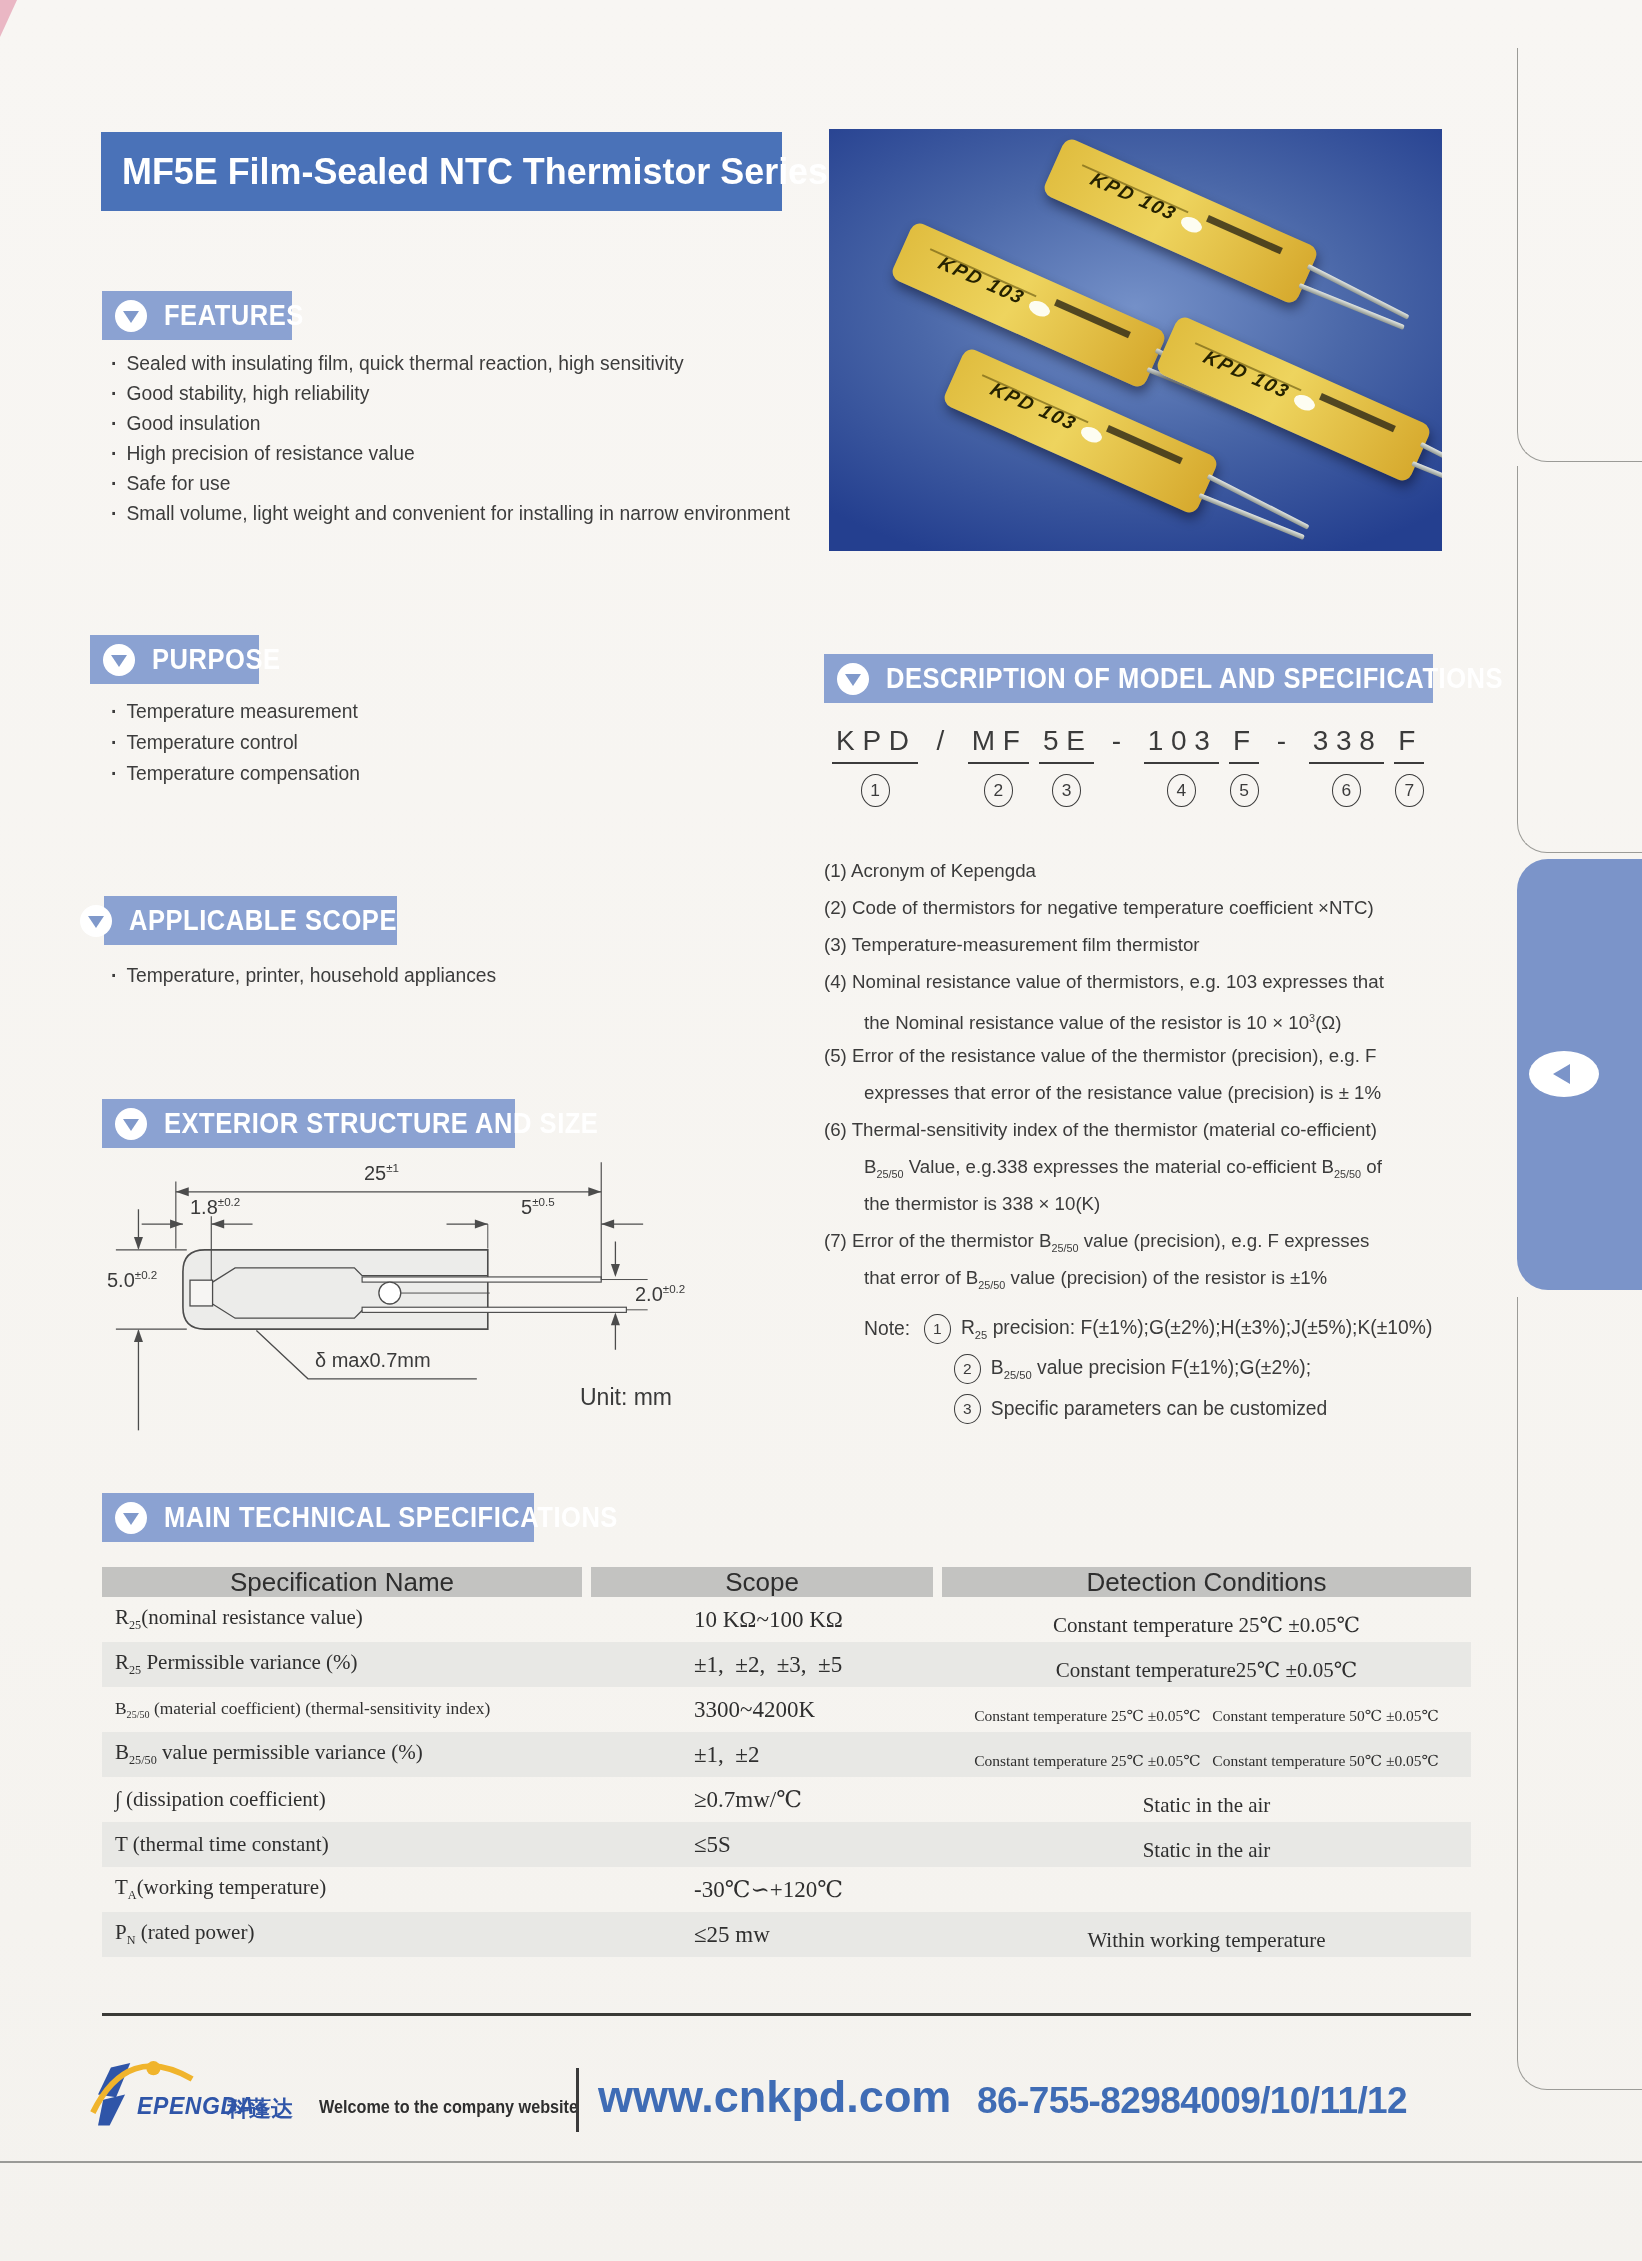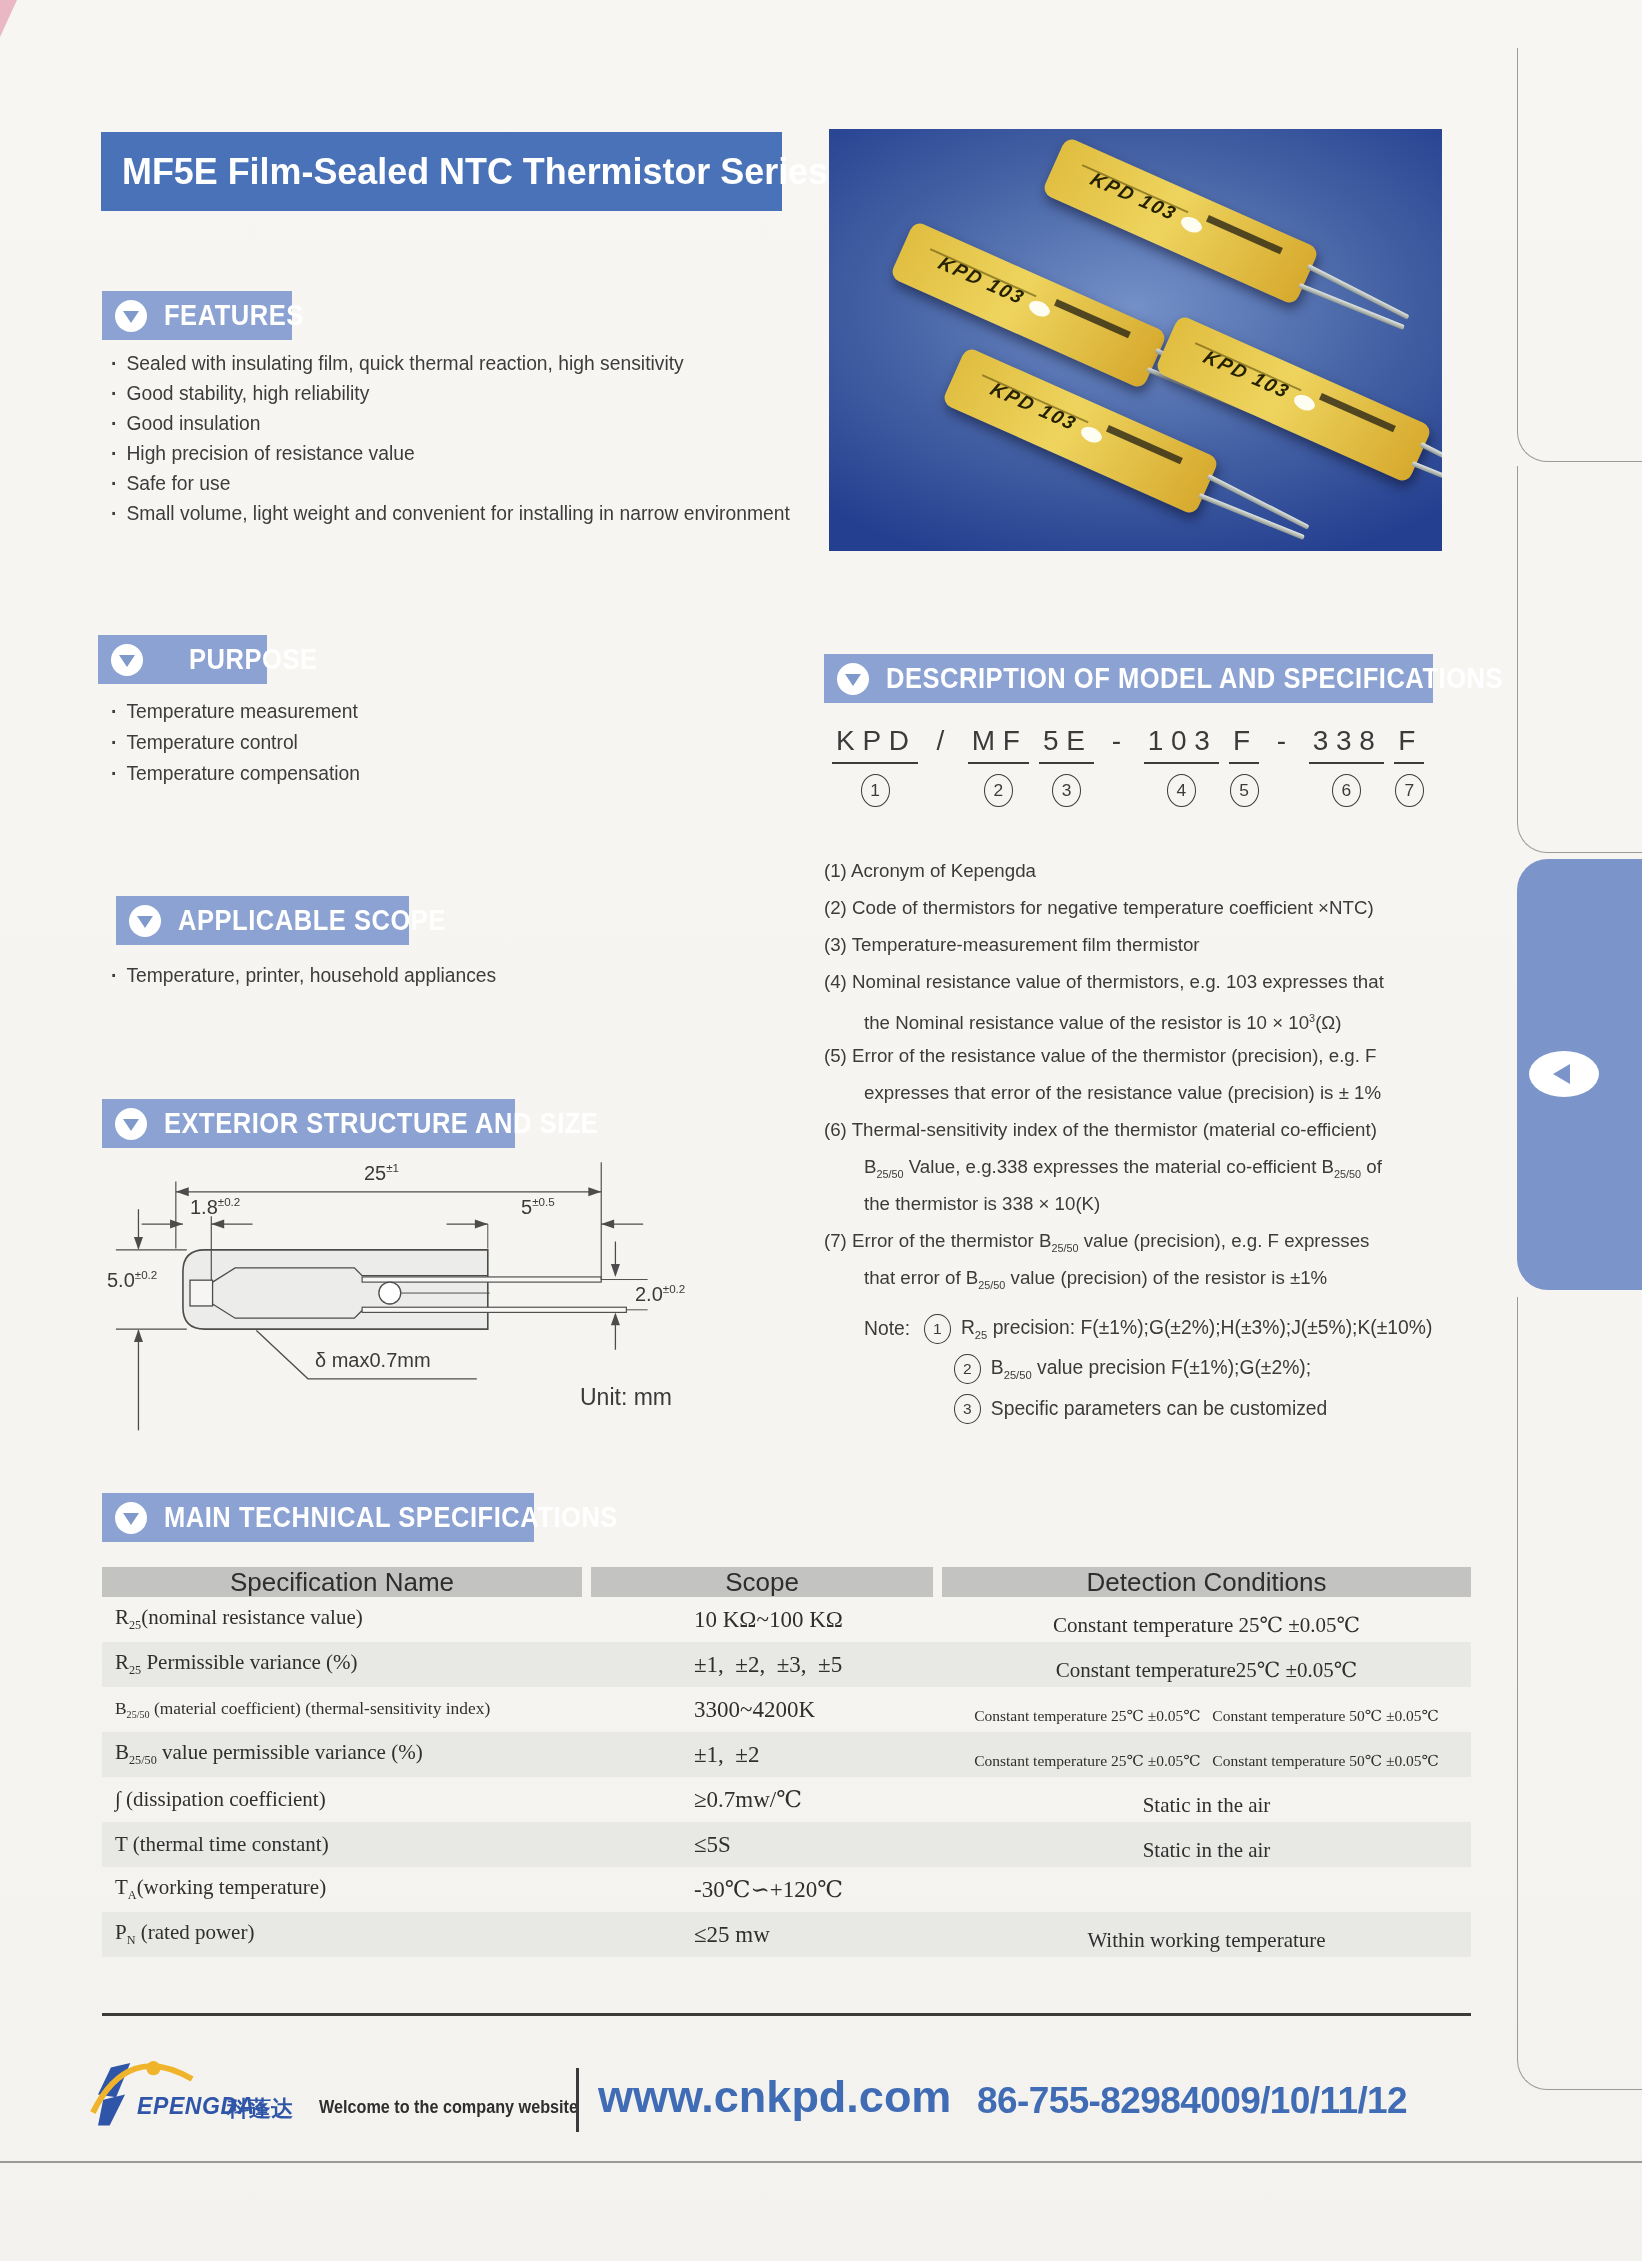--- a/index.html
+++ b/index.html
@@ -138,33 +138,33 @@
   </div>
   <div class="blist" style="left:111px;top:349px;">
     <div class="bullet">Sealed with insulating film, quick thermal reaction, high sensitivity</div>
     <div class="bullet">Good stability, high reliability</div>
     <div class="bullet">Good insulation</div>
     <div class="bullet">High precision of resistance value</div>
     <div class="bullet">Safe for use</div>
     <div class="bullet">Small volume, light weight and convenient for installing in narrow environment</div>
   </div>
 
-  <div class="sec" style="left:98px;top:635px;width:169px;gap:29px;">
+  <div class="sec" style="left:90px;top:635px;width:169px;">
     <span class="sec-icon">
         <span class="tri"></span>
       </span>
     <span class="sec-label">PURPOSE</span>
   </div>
   <div class="blist" style="left:111px;top:696px;">
     <div class="bullet" style="height:31px;line-height:31px;">Temperature measurement</div>
     <div class="bullet" style="height:31px;line-height:31px;">Temperature control</div>
     <div class="bullet" style="height:31px;line-height:31px;">Temperature compensation</div>
   </div>
 
-  <div class="sec" style="left:116px;top:896px;width:293px;">
+  <div class="sec" style="left:104px;top:896px;width:293px;justify-content:center;">
     <span class="sec-icon">
         <span class="tri"></span>
       </span>
     <span class="sec-label">APPLICABLE SCOPE</span>
   </div>
   <div class="blist" style="left:111px;top:961px;">
     <div class="bullet">Temperature, printer, household appliances</div>
   </div>
 
   <div class="sec" style="left:102px;top:1099px;width:413px;">

